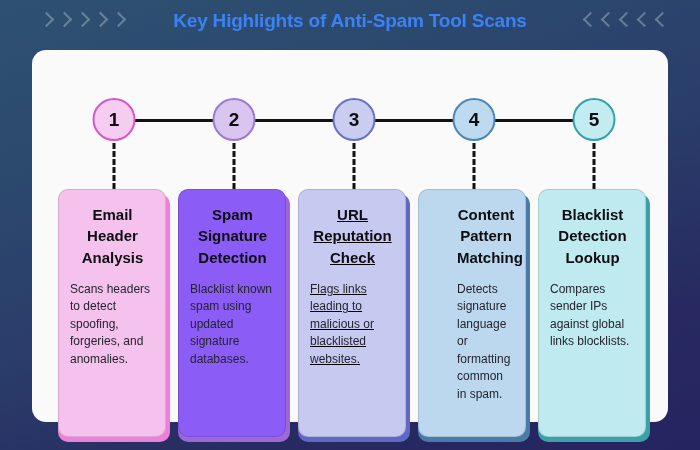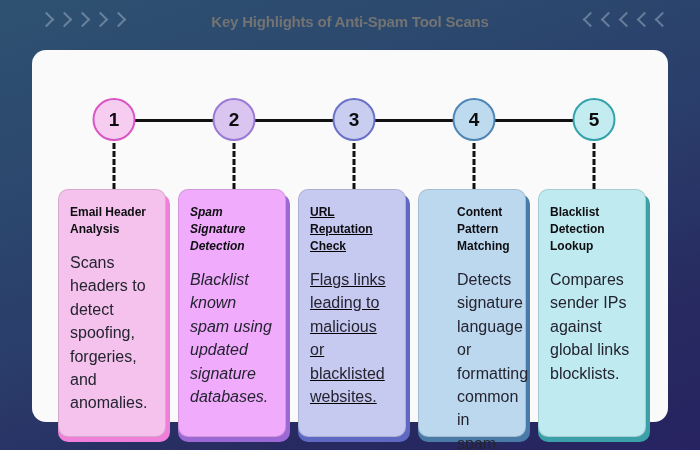--- a/index.html
+++ b/index.html
@@ -15,22 +15,22 @@
 
   
   .header {
     height:42px;
     display:flex;
     align-items:center;
     justify-content:center;
     position:relative;
   }
   .title {
-    color:#737373;
-    font-size:15px;
+    color:#3b82f6;
+    font-size:19px;
     font-weight:bold;
     letter-spacing:-0.2px;
     white-space:nowrap;
   }
   .chev-group {
     position:absolute;
     top:10px;
     display:flex;
     gap:2px;
     opacity:0.42;
@@ -115,28 +115,29 @@
   }
   .card {
     position:absolute;
     left:0; top:139px;
     width:108px; height:248px;
     border-radius:10px;
     border:1px solid rgba(0,0,0,0.12);
     padding:14px 10px 10px 11px;
   }
   .card h3 {
-    font-size:12px;
+    font-size:15px;
     font-weight:bold;
     color:#0e0e12;
     line-height:1.42;
     margin-bottom:13px;
+    text-align:center;
   }
   .card p {
-    font-size:16px;
+    font-size:12px;
     color:#242430;
     line-height:1.46;
   }
 </style>
 </head>
 <body>
 
 <div class="header">
   <div class="chev-group chev-left">
       <div class="chev"></div>
@@ -164,21 +165,21 @@
       <div class="card-shadow" style="background: rgb(239, 127, 216);"></div>
       <div class="card" style="background: rgb(244, 194, 236);">
         <h3>Email Header Analysis</h3>
         <p>Scans headers to detect spoofing, forgeries, and anomalies.</p>
       </div>
       <div class="dash"></div>
       <div class="circle" style="background: rgb(246, 205, 240); border-color: rgb(217, 87, 196);">1</div>
     </div>
     <div class="step" style="left: 128px;">
       <div class="card-shadow" style="background: rgb(155, 104, 212);"></div>
-      <div class="card" style="background: #f0abfc; font-style: italic;">
+      <div class="card" style="background: #8b5cf6;">
         <h3>Spam Signature Detection</h3>
         <p>Blacklist known spam using updated signature databases.</p>
       </div>
       <div class="dash"></div>
       <div class="circle" style="background: rgb(217, 197, 240); border-color: rgb(155, 122, 214);">2</div>
     </div>
     <div class="step" style="left: 248px;">
       <div class="card-shadow" style="background: rgb(95, 105, 196);"></div>
       <div class="card" style="background: rgb(198, 201, 240); text-decoration: underline;">
         <h3>URL Reputation Check</h3>

